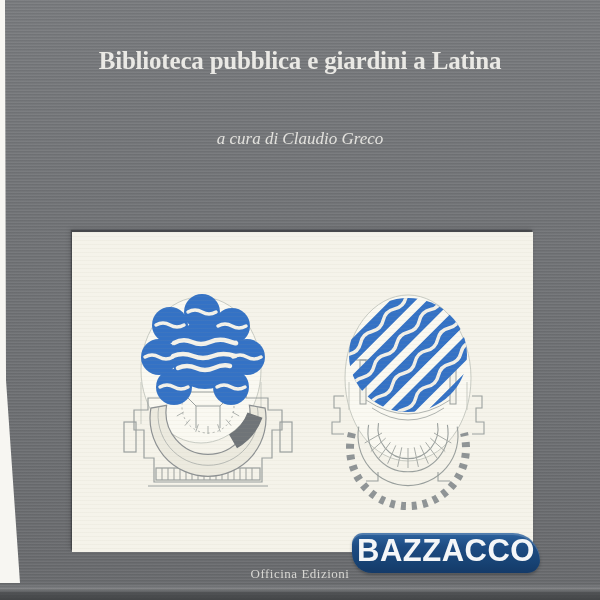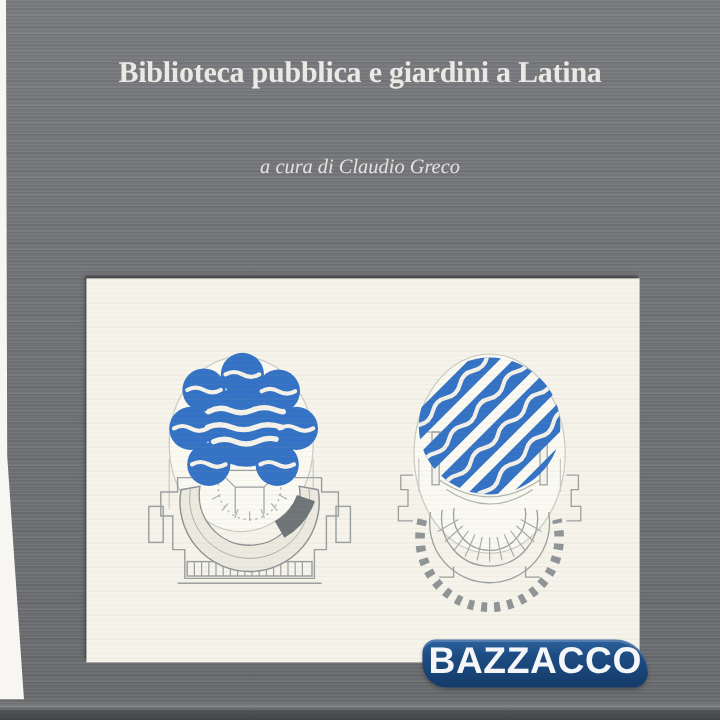--- a/index.html
+++ b/index.html
@@ -172,15 +172,16 @@
             </clipPath>
         </defs>
       </g>
     </svg>
   </div>
 
   <div class="badge">
     <span>BAZZACCO</span>
   </div>
 
+  <div class="publisher">Officina Edizioni</div>
 
   <div class="bottom-edge"></div>
 </div>
 
 </body></html>

